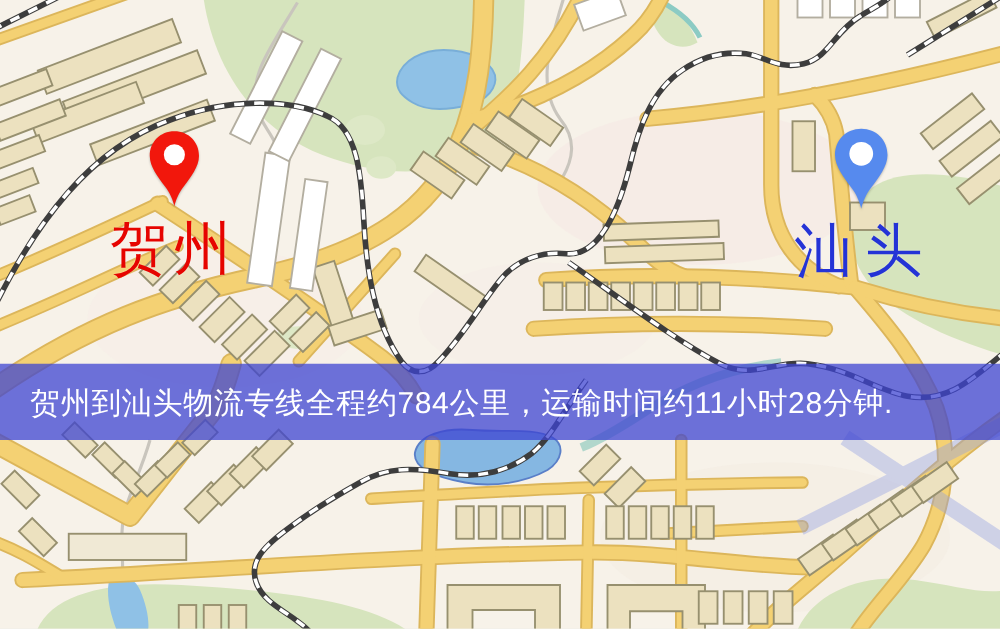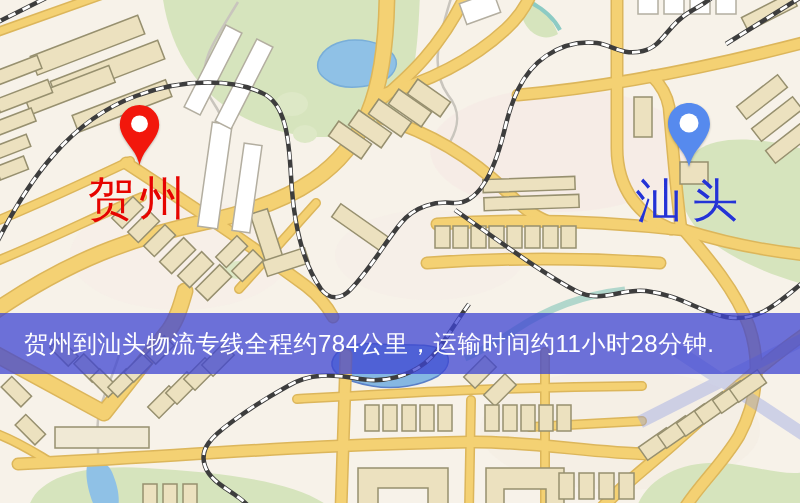--- a/index.html
+++ b/index.html
@@ -300,17 +300,17 @@
   <div class="pin pin-dest">
     <svg viewBox="0 0 48 70" xmlns="http://www.w3.org/2000/svg">
       <path d="M24 2 C12 2 3 11 3 23 C3 32 10 41 16 49 C20 54 23 61 24 66 C25 61 28 54 32 49 C38 41 45 32 45 23 C45 11 36 2 24 2 Z" fill="#568aee"></path>
       <circle cx="24" cy="22" r="9.5" fill="#ffffff"></circle>
     </svg>
   </div>
 
   <div class="city-label label-origin" style="color: rgb(230, 4, 0);">贺州</div>
   <div class="city-label label-dest" style="color: rgb(36, 51, 214);">汕头</div>
 
-  <div class="banner" style="background: rgba(62, 68, 210, 0.75); color: rgb(255, 255, 255); margin-top: 22px;">
+  <div class="banner" style="background: rgba(62, 68, 210, 0.75); color: rgb(255, 255, 255);">
     <span>贺州到汕头物流专线全程约784公里，运输时间约11小时28分钟.</span>
   </div>
 
 </div>
 
 </body></html>

